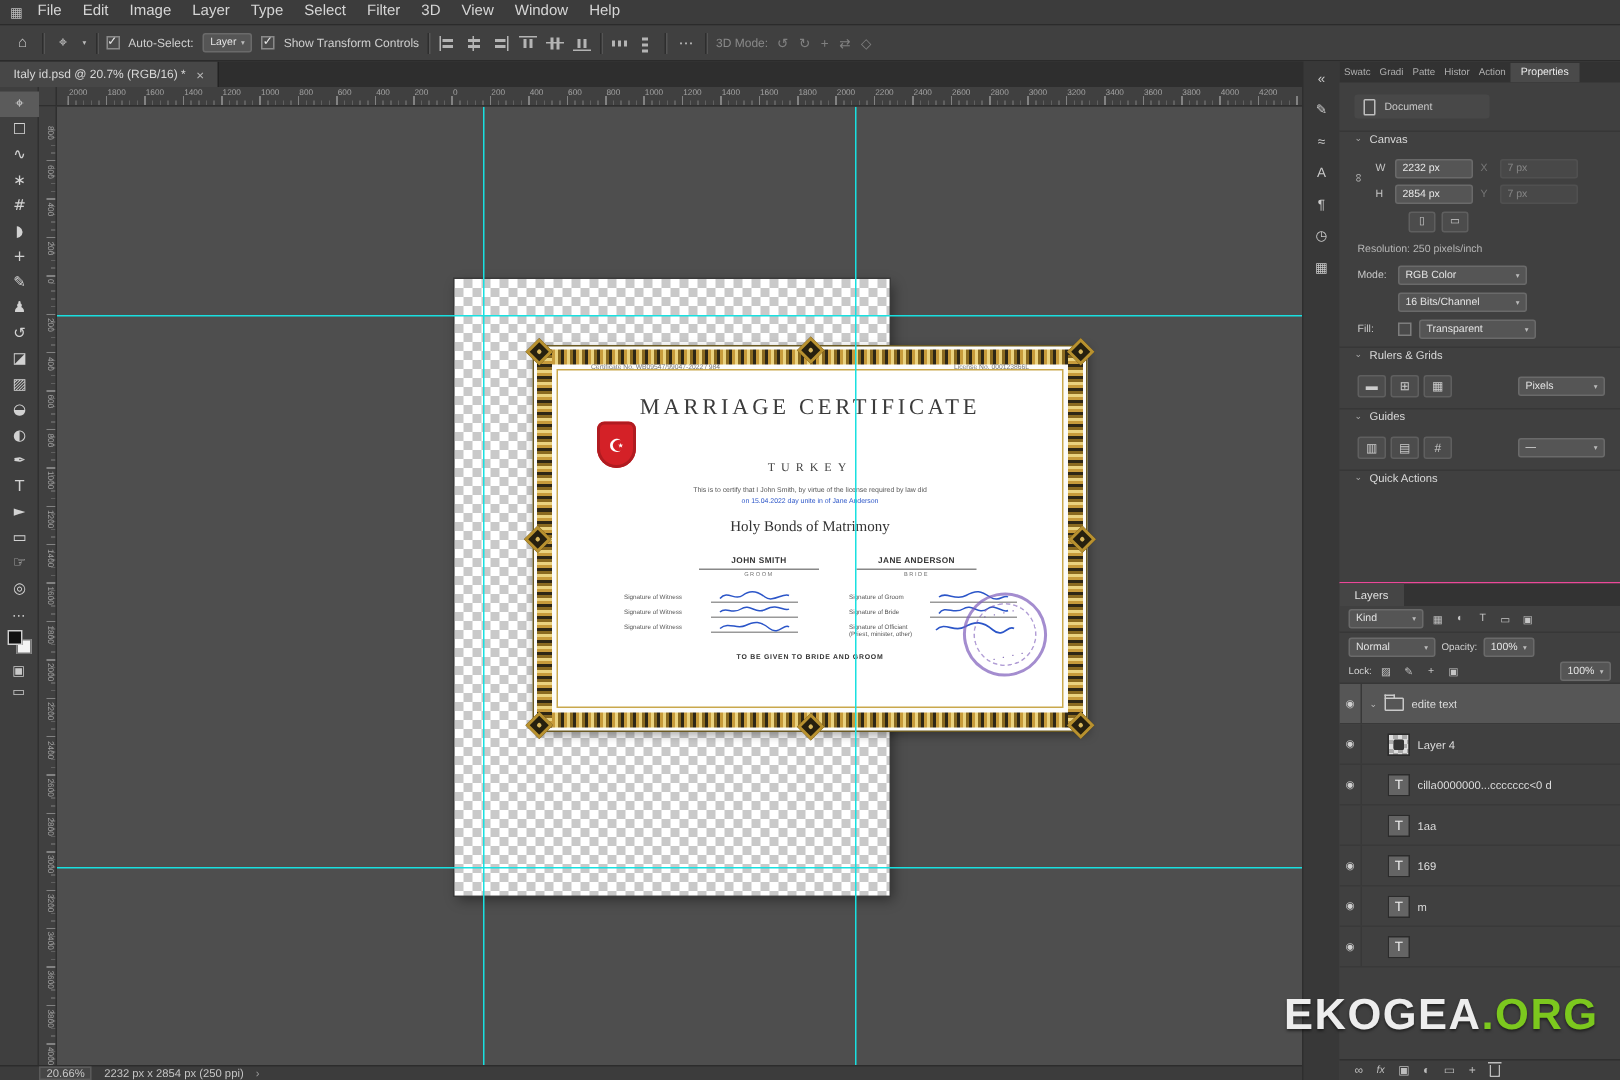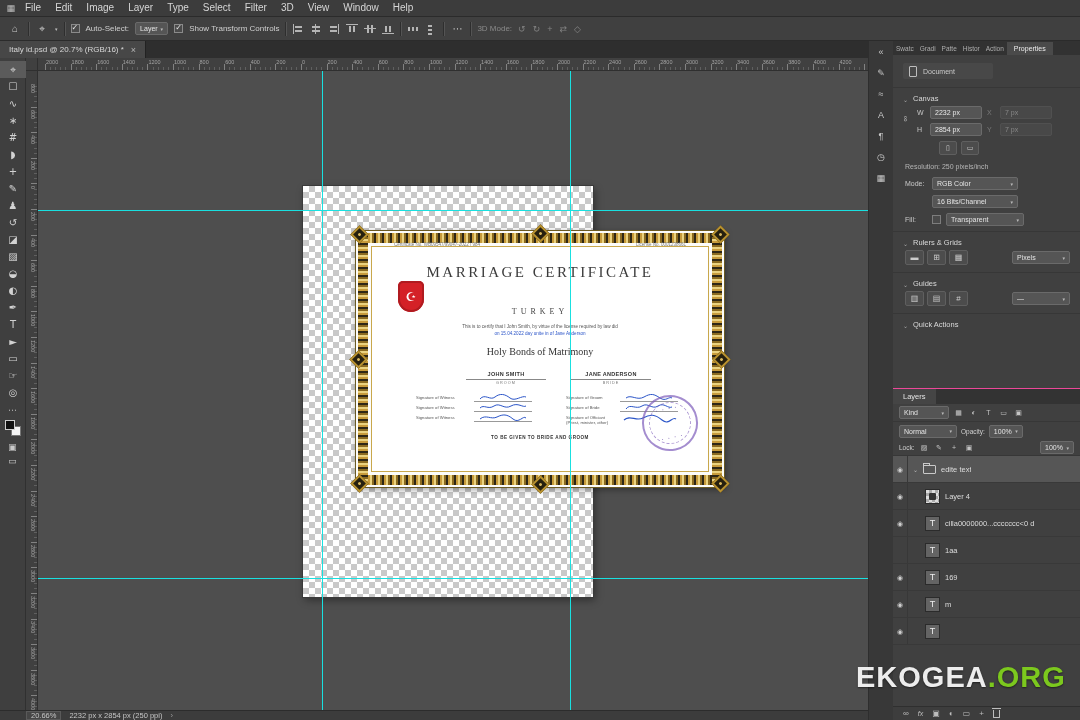--- a/index.html
+++ b/index.html
@@ -133,21 +133,21 @@
   .sic{width:19px;height:18px;line-height:18px;text-align:center;color:#c9c9c9;font-size:9px;border-radius:2px}
   .panels{position:absolute;left:25px;right:0;top:0;bottom:0;background:#404040}
   .ptabs{height:14px;background:#323232;display:flex;align-items:flex-end;overflow:hidden}
   .ptab{font-size:6.5px;color:#aeaeae;padding:3px 3px;white-space:nowrap}
   .ptab.active{background:#4a4a4a;color:#ececec;font-size:7px;padding:3px 7px}
 
   .props{padding:8px 10px 0;font-size:7px;color:#c9c9c9}
   .prop-doc{height:16px;display:flex;align-items:center;gap:6px;margin-bottom:8px;background:#484848;
     border-radius:2px;padding:0 6px;width:90px}
   .doc-ico{width:8px;height:11px;border:1px solid #bdbdbd;border-radius:1px}
-  .sec-hdr{display:flex;gap:5px;align-items:flex-end;height:16px;color:#d9d9d9;font-size:7.5px;
+  .sec-hdr{display:flex;gap:5px;align-items:flex-start;height:16px;color:#d9d9d9;font-size:7.5px;
     border-top:1px solid #373737;margin:3px -10px 1px;padding:0 10px}
   .chev{font-size:6px;color:#aaa}
   .dims{position:relative;margin:3px 0 5px 0;padding-left:14px}
   .linkico{position:absolute;left:0;top:8px;font-size:8px;color:#b5b5b5;transform:rotate(90deg)}
   .dimrow{display:flex;align-items:center;gap:5px;margin-bottom:4px}
   .dlab{width:8px;color:#c5c5c5}
   .field{background:#555;border:1px solid #6a6a6a;border-radius:2px;height:13px;line-height:11px;
     padding:0 4px;font-size:7px;color:#e8e8e8;width:52px}
   .dim{opacity:.4}
   .orient{display:flex;gap:4px;margin:2px 0 8px 36px}

